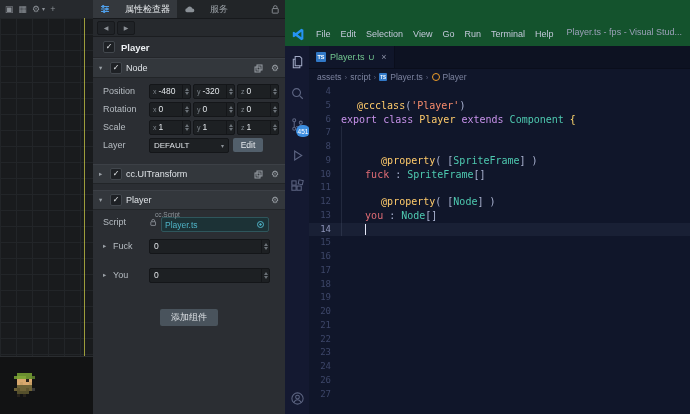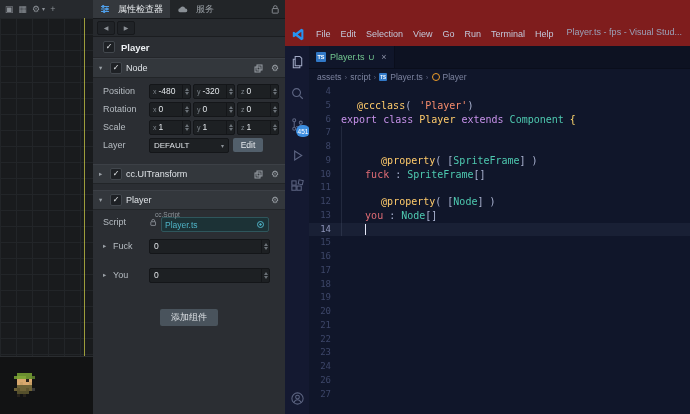--- a/index.html
+++ b/index.html
@@ -18,21 +18,21 @@
       0 3px #6a8f2f,3px 3px #7da335,6px 3px #7da335,9px 3px #7da335,12px 3px #6a8f2f,15px 3px #6a8f2f,18px 3px #55732a,
       3px 6px #d8a86e,6px 6px #d8a86e,9px 6px #d8a86e,12px 6px #26221c,15px 6px #d8a86e,
       3px 9px #d8a86e,6px 9px #caa066,9px 9px #d8a86e,12px 9px #d8a86e,15px 9px #caa066,
       3px 12px #6e6337,6px 12px #6e6337,9px 12px #6e6337,12px 12px #6e6337,15px 12px #6e6337,
       0 15px #6e6337,3px 15px #5f552f,6px 15px #6e6337,9px 15px #6e6337,12px 15px #5f552f,15px 15px #6e6337,18px 15px #3a3a3a,
       3px 18px #55502c,6px 18px #55502c,9px 18px #55502c,12px 18px #55502c,
       3px 21px #26221c,9px 21px #26221c;}
   
   .inspector{position:absolute;left:93px;top:0;width:192px;height:414px;background:#2b2e33;border-right:1px solid #000;color:#c8cdd2;font-size:9px;}
   .insp-tabs{height:18px;background:#222528;display:flex;align-items:stretch;border-bottom:1px solid #17191c;}
-  .insp-tab{display:flex;align-items:center;gap:8px;padding:0 7px;color:#9aa0a6;cursor:default;}
+  .insp-tab{display:flex;align-items:center;gap:15px;padding:0 7px;color:#9aa0a6;cursor:default;}
   .insp-tab.active{background:#34383d;color:#e7eaed;}
   .tab-lock{margin-left:auto;margin-right:5px;align-self:center;color:#8b9096;}
   .insp-nav{height:17px;background:#26292d;border-bottom:1px solid #1b1d20;display:flex;align-items:center;gap:2px;padding:0 4px;}
   .nav-btn{width:16px;height:12px;background:#202327;border:1px solid #17191c;color:#8b9096;font-size:6px;display:flex;align-items:center;justify-content:center;border-radius:2px;}
   .row-nodename{height:20px;display:flex;align-items:center;gap:6px;padding:0 10px;border-bottom:1px solid #24262a;}
   .node-title{color:#eef1f4;font-size:9.5px;font-weight:bold;}
   .checkbox{width:10px;height:10px;background:#1e2125;border:1px solid #42474d;border-radius:2px;color:#e8ebee;font-size:8px;line-height:9px;text-align:center;flex-shrink:0;}
   .sec-header{height:18px;background:#33373c;display:flex;align-items:center;gap:4px;padding:0 6px;border-top:1px solid #3c4046;border-bottom:1px solid #222528;}
   .sec-title{color:#dfe3e7;flex:1;}
   .fold{color:#9aa0a6;font-size:6.5px;width:7px;}
@@ -57,21 +57,21 @@
   .script-field{width:100px;height:13px;margin-top:5px;background:#1c3236;border:1px solid #2f565c;border-radius:2px;display:flex;align-items:center;padding:0 3px;color:#4fb3c6;font-size:8.5px;}
   .script-field .target{margin-left:auto;color:#4fb3c6;display:flex;align-items:center;}
   .arr-row{height:16px;display:flex;align-items:center;padding:0 6px 0 10px;margin-bottom:13px;}
   .arr-label{width:46px;color:#b6bcc2;display:flex;align-items:center;gap:3px;flex-shrink:0;}
   .arr-field{width:115px;height:13px;background:#1d2023;border:1px solid #141619;border-radius:2px;display:flex;align-items:center;padding-left:4px;color:#e2e6ea;font-size:8.5px;}
   .arr-field .spacer{flex:1;}
   .add-btn{margin:26px auto 0;width:58px;height:17px;background:#49535c;color:#dde1e5;font-size:9px;display:flex;align-items:center;justify-content:center;border-radius:2px;}
   .gap4{height:4px}.gap10{height:10px}.gap6{height:6px}
   
   .vscode{position:absolute;left:285px;top:0;width:405px;height:414px;background:#10162a;color:#c6cbe0;}
-  .titlebar{height:46px;background:#7f1d1d;position:relative;border-bottom:1px solid #0a0e1c;}
+  .titlebar{height:46px;background:#14532d;position:relative;border-bottom:1px solid #0a0e1c;}
   .menubar{position:absolute;left:0;bottom:3px;height:18px;display:flex;align-items:center;padding-left:7px;}
   .vslogo{margin-right:6px;display:flex;align-items:center;}
   .menu-item{padding:0 5px;font-size:9px;color:#c3c8da;cursor:default;white-space:nowrap;}
   .window-title{position:absolute;right:8px;bottom:9px;font-size:9px;color:#9ba1b8;white-space:nowrap;overflow:hidden;max-width:165px;}
   .vs-body{position:absolute;top:46px;left:0;right:0;bottom:0;display:flex;}
   .activitybar{width:24px;background:#141931;display:flex;flex-direction:column;align-items:center;padding-top:8px;gap:15px;position:relative;flex-shrink:0;}
   .act-icon{width:16px;height:16px;color:#5d6582;position:relative;display:flex;align-items:center;justify-content:center;}
   .act-icon.active{color:#a2aac6;}
   .badge{position:absolute;left:7px;top:9px;min-width:12px;height:12px;border-radius:7px;background:#3c8de0;color:#fff;font-size:6.5px;display:flex;align-items:center;justify-content:center;padding:0 1px;font-family:"Liberation Sans",sans-serif;}
   .act-bottom{margin-top:auto;margin-bottom:8px;display:flex;flex-direction:column;gap:10px;align-items:center;}
@@ -86,21 +86,21 @@
   .crumb-sep{color:#555b76;font-size:8px;}
   .ts-mini{width:8px;height:8px;background:#3178c6;color:#fff;font-size:4.5px;font-weight:bold;display:flex;align-items:center;justify-content:center;border-radius:1px;}
   .class-mini{width:6px;height:6px;border:1px solid #ee9d28;border-radius:50%;}
   .editor{flex:1;position:relative;font-family:"DejaVu Sans Mono","Liberation Mono",monospace;font-size:10px;overflow:hidden;background:#10162a;}
   .indent-guide{position:absolute;left:32px;top:41px;width:1px;height:110px;background:rgba(130,140,170,.16);}
   .code-line{display:flex;height:13.75px;line-height:13.75px;}
   .code-line.current{background:rgba(140,150,190,.08);}
   .gutter{width:22px;text-align:right;padding-right:10px;color:#3d4668;font-size:9px;flex-shrink:0;}
   .current .gutter{color:#8d94b8;}
   .line-content{white-space:pre;flex:1;}
-  .t-dec{color:#ffcb6b;padding-left:16px;}.t-str{color:#f78c6c;margin-left:8px;}.t-kw{color:#c792ea;}.t-cls{color:#ffcb6b;}
+  .t-dec{color:#ffcb6b;padding-left:16px;}.t-str{color:#f78c6c;}.t-kw{color:#c792ea;}.t-cls{color:#ffcb6b;}
   .t-type{color:#4ec9b0;}.t-var{color:#e06c75;}.t-pun{color:#a9b2d0;}.t-brace{color:#ffd76d;}
   .cursor{display:inline-block;width:1px;height:11px;background:#e6e9f8;vertical-align:text-bottom;}
   svg{display:block;}
 </style>
 </head>
 <body>
 
 <div class="app">
 
   <div class="scene-pane">

